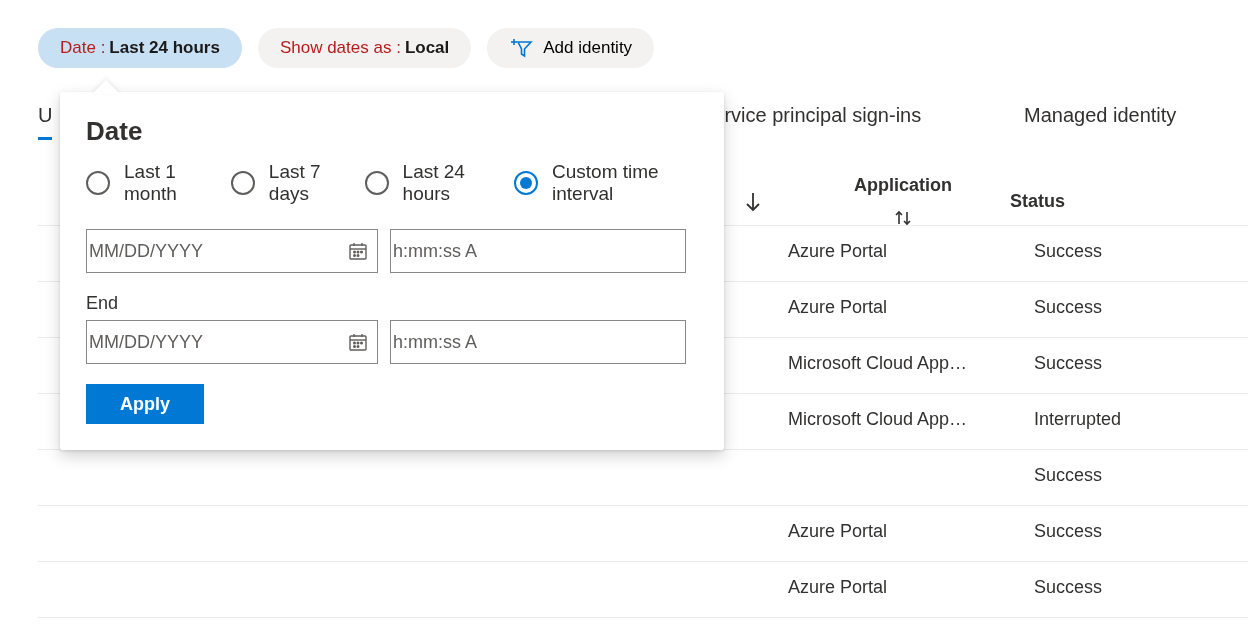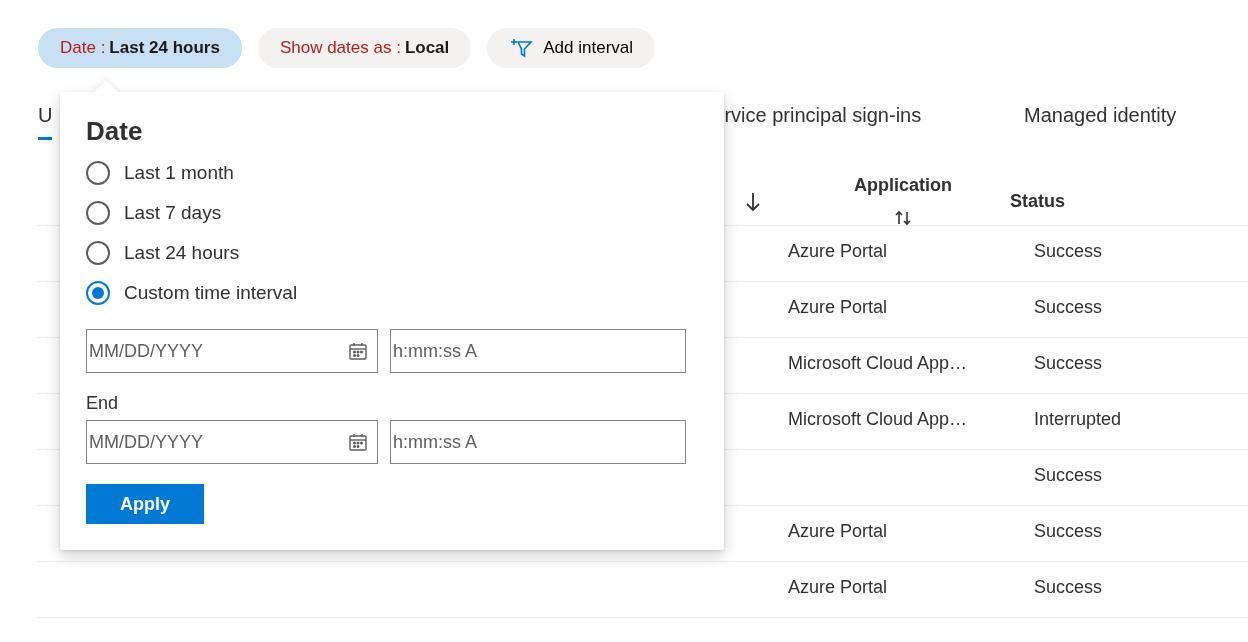--- a/index.html
+++ b/index.html
@@ -155,21 +155,21 @@
     border-bottom: 14px solid #ffffff;
     filter: drop-shadow(0 -2px 2px rgba(0,0,0,0.08));
   }
   .popover h2 {
     font-size: 26px;
     font-weight: 700;
     margin-bottom: 14px;
   }
   .radio-list {
     display: flex;
-    flex-direction: column;
+    flex-direction: row;
     gap: 16px;
     margin-bottom: 24px;
   }
   .radio-item {
     display: flex;
     align-items: center;
     gap: 14px;
     font-size: 19px;
     cursor: pointer;
   }
@@ -261,21 +261,21 @@
     <span class="value-part">Local</span>
   </button>
   <button class="pill add-filters">
     <span class="add-filters-icon">
       <svg viewBox="0 0 24 20" fill="none" stroke="currentColor" stroke-width="1.6">
         <line x1="2" y1="4" x2="8" y2="4"></line>
         <line x1="5" y1="1" x2="5" y2="7"></line>
         <path d="M9 4 H22 L15.5 11 V18 L12.5 16 V11 Z"></path>
       </svg>
     </span>
-    <span>Add interval</span>
+    <span>Add identity</span>
   </button>
 </div>
 
 <div class="tabs-row">
   <div class="tab active">U</div>
   <div class="tab" style="position:absolute; left:700px;">Service principal sign-ins</div>
   <div class="tab" style="position:absolute; left:1024px;">Managed identity</div>
 </div>
 
 <div class="table-wrap">

